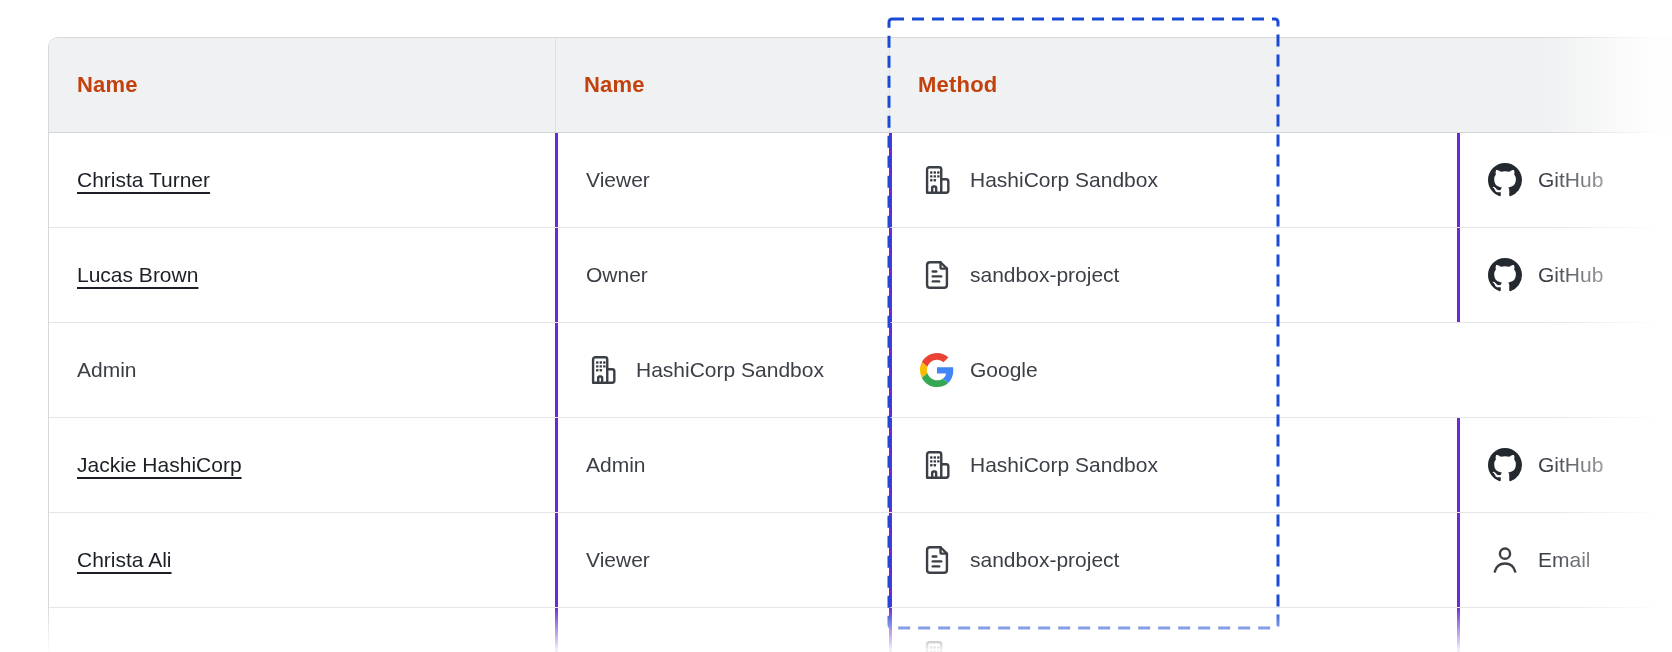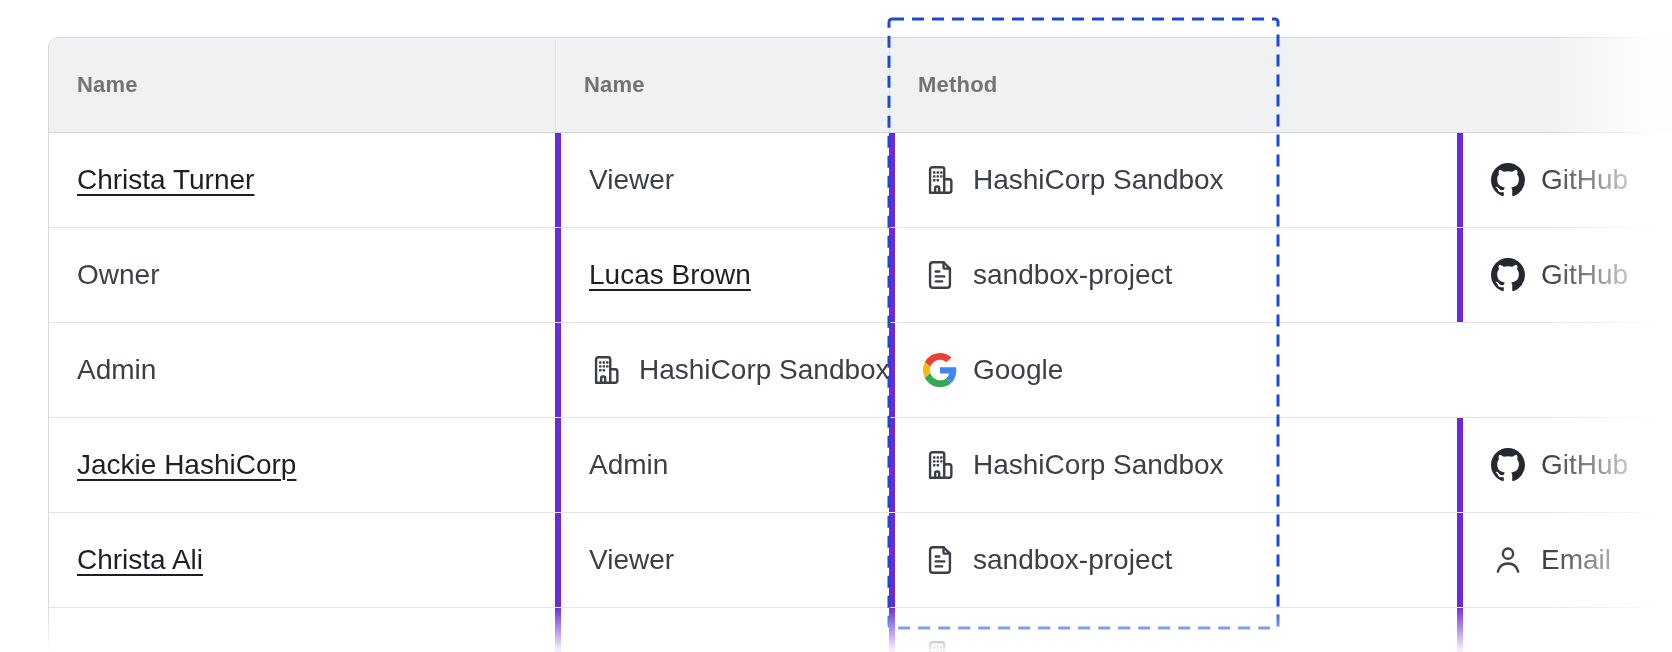--- a/index.html
+++ b/index.html
@@ -21,37 +21,37 @@
   .thead{
     display:grid;grid-template-columns:506px 334px 568px 420px;
     height:95px;box-sizing:border-box;
     background:#f0f1f2;
     border-bottom:1px solid #d2d4d8;
     border-radius:10px 10px 0 0;
   }
   .th{
     display:flex;align-items:center;
     padding-left:28px;box-sizing:border-box;
-    font-size:22px;font-weight:700;color:#737373;
+    font-size:22px;font-weight:700;color:#c2410c;
     letter-spacing:.2px;
   }
   .th + .th{border-left:1px solid #e0e1e4;}
   .tr{
     display:grid;grid-template-columns:506px 334px 568px 420px;
     height:95px;box-sizing:border-box;
     border-bottom:1px solid #e4e5e8;
     background:#ffffff;
   }
   .td{
     display:flex;align-items:center;
     padding-left:28px;box-sizing:border-box;
-    font-size:28px;color:#3b3f46;
+    font-size:21px;color:#3b3f46;
     white-space:nowrap;overflow:hidden;
   }
-  .td + .td{border-left:6px solid #6d28d9;}
+  .td + .td{border-left:3px solid #6d28d9;}
   .name-link{
     color:#1c2026;text-decoration:underline;
     text-decoration-thickness:1.5px;text-underline-offset:5px;
     cursor:pointer;
   }
   .icon-slot{
     display:inline-flex;align-items:center;justify-content:center;
     width:34px;height:34px;margin-right:16px;flex:none;color:#3b3f46;
   }
   .icon-slot svg{width:100%;height:100%;}
@@ -118,24 +118,24 @@
       <span class="icon-slot">
               <svg viewBox="0 0 16 16" xmlns="http://www.w3.org/2000/svg">
     <path fill="#24292f" fill-rule="evenodd" clip-rule="evenodd" d="M8 0C3.58 0 0 3.58 0 8c0 3.54 2.29 6.53 5.47 7.59.4.07.55-.17.55-.38 0-.19-.01-.82-.01-1.49-2.01.37-2.53-.49-2.69-.94-.09-.23-.48-.94-.82-1.13-.28-.15-.68-.52-.01-.53.63-.01 1.08.58 1.23.82.72 1.21 1.87.87 2.33.66.07-.52.28-.87.51-1.07-1.78-.2-3.64-.89-3.64-3.95 0-.87.31-1.59.82-2.15-.08-.2-.36-1.02.08-2.12 0 0 .67-.21 2.2.82.64-.18 1.32-.27 2-.27s1.36.09 2 .27c1.53-1.04 2.2-.82 2.2-.82.44 1.1.16 1.92.08 2.12.51.56.82 1.27.82 2.15 0 3.07-1.87 3.75-3.65 3.95.29.25.54.73.54 1.48 0 1.07-.01 1.93-.01 2.2 0 .21.15.46.55.38A8.01 8.01 0 0 0 16 8c0-4.42-3.58-8-8-8z"></path>
   </svg>
             </span>
       <span>GitHub</span>
     </div>
   </div>
         <div class="tr">
     <div class="td">
+      <a class="name-link">Lucas Brown</a>
+    </div>
+    <div class="td">
       <span>Owner</span>
-    </div>
-    <div class="td">
-      <a class="name-link">Lucas Brown</a>
     </div>
     <div class="td">
       <span class="icon-slot">
               <svg viewBox="0 0 24 24" fill="none" stroke="currentColor" stroke-width="1.7" stroke-linecap="round" stroke-linejoin="round" xmlns="http://www.w3.org/2000/svg">
     <path d="M14.5 3 H7 a2 2 0 0 0-2 2 v14 a2 2 0 0 0 2 2 h10 a2 2 0 0 0 2-2 V7.5 L14.5 3 Z"></path>
     <path d="M14.5 3 v3.5 a1 1 0 0 0 1 1 H19"></path>
     <path d="M9 9.5 h2.5"></path>
     <path d="M9 13 h6"></path>
     <path d="M9 16.5 h4.5"></path>
   </svg>

